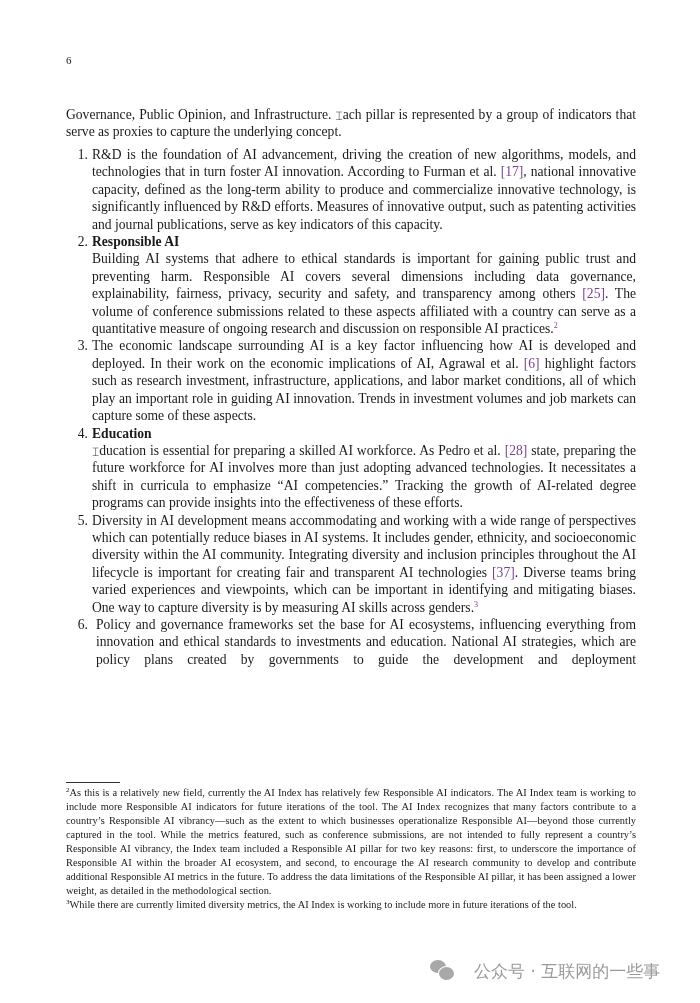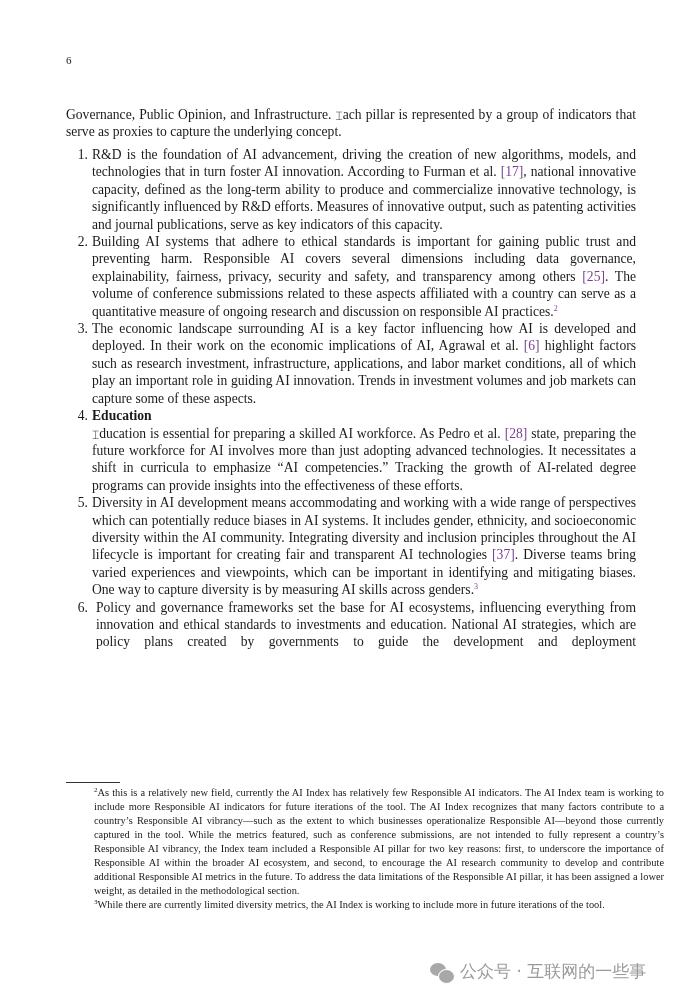--- a/index.html
+++ b/index.html
@@ -32,27 +32,27 @@
     .pillar-title { font-weight: bold; display: block; }
     .pillar-body { display: block; text-align: justify; text-align-last: left; padding-left: 18px; margin-left: -18px; }
     .cite { color: #7a3f8f; }
     sup.fn { font-size: 8px; color: #7a3f8f; vertical-align: 5px; line-height: 0; }
     .footnote-rule {
       position: absolute; left: 66px; top: 782px; width: 54px; height: 0;
       border-top: 1px solid #333;
     }
     .footnotes {
       position: absolute; left: 66px; top: 786px; width: 570px;
-      font-size: 10.4px; line-height: 14px; text-align: justify; margin-left: 28px;
+      font-size: 10.4px; line-height: 14px; text-align: justify;
     }
     .footnote { margin: 0; }
     .footnote sup { font-size: 7px; vertical-align: 4px; line-height: 0; }
     .watermark {
       position: absolute; left: 430px; top: 960px;
-      display: flex; align-items: flex-end; gap: 6px;
+      display: flex; align-items: flex-start; gap: 20px;
       font-family: "DejaVu Sans", sans-serif; font-size: 17px; color: #9a9a9a;
     }
     .wechat-icon { width: 24px; height: 20px; position: relative; }
     .wechat-icon .b1 {
       position: absolute; left: 0; top: 0; width: 16px; height: 13px;
       background: #a8a8a8; border-radius: 50%;
     }
     .wechat-icon .b2 {
       position: absolute; left: 8px; top: 6px; width: 15px; height: 13px;
       background: #a8a8a8; border-radius: 50%; border: 1px solid #fff;
@@ -67,20 +67,21 @@
   <span>Governance, Public Opinion, and Infrastructure. </span><span class="cursor">⌶</span><span>ach pillar is represented by a group of indicators that serve as proxies to capture the underlying concept.</span>
 </p>
 
 <ol class="pillars">
   <li class="pillar">
     <span class="pillar-num">1.</span>
     <span class="pillar-body" style="padding-left:0;margin-left:0;"><span>R&amp;D is the foundation of AI advancement, driving the creation of new algorithms, models, and technologies that in turn foster AI innovation. According to Furman et al. </span><a class="cite">[17]</a><span>, national innovative capacity, defined as the long-term ability to produce and commercialize innovative technology, is significantly influenced by R&amp;D efforts. Measures of innovative output, such as patenting activities and journal publications, serve as key indicators of this capacity.</span></span>
   </li>
   <li class="pillar">
     <span class="pillar-num">2.</span>
+    <span class="pillar-title">Responsible AI</span>
     <span class="pillar-body" style="padding-left:0;margin-left:0;"><span>Building AI systems that adhere to ethical standards is important for gaining public trust and preventing harm. Responsible AI covers several dimensions including data governance, explainability, fairness, privacy, security and safety, and transparency among others </span><a class="cite">[25]</a><span>. The volume of conference submissions related to these aspects affiliated with a country can serve as a quantitative measure of ongoing research and discussion on responsible AI practices.</span><sup class="fn">2</sup></span>
   </li>
   <li class="pillar">
     <span class="pillar-num">3.</span>
     <span class="pillar-body" style="padding-left:0;margin-left:0;"><span>The economic landscape surrounding AI is a key factor influencing how AI is developed and deployed. In their work on the economic implications of AI, Agrawal et al. </span><a class="cite">[6]</a><span> highlight factors such as research investment, infrastructure, applications, and labor market conditions, all of which play an important role in guiding AI innovation. Trends in investment volumes and job markets can capture some of these aspects.</span></span>
   </li>
   <li class="pillar">
     <span class="pillar-num">4.</span>
     <span class="pillar-title">Education</span>
     <span class="pillar-body" style="padding-left:0;margin-left:0;"><span class="cursor">⌶</span><span>ducation is essential for preparing a skilled AI workforce. As Pedro et al. </span><a class="cite">[28]</a><span> state, preparing the future workforce for AI involves more than just adopting advanced technologies. It necessitates a shift in curricula to emphasize “AI competencies.” Tracking the growth of AI-related degree programs can provide insights into the effectiveness of these efforts.</span></span>

